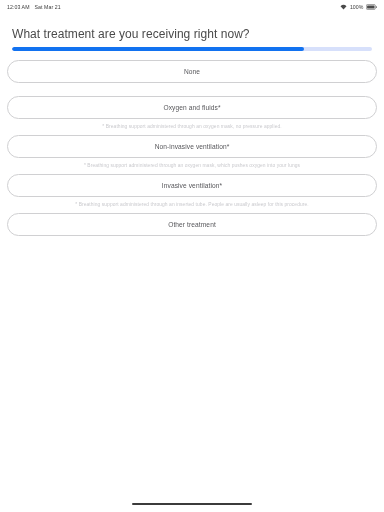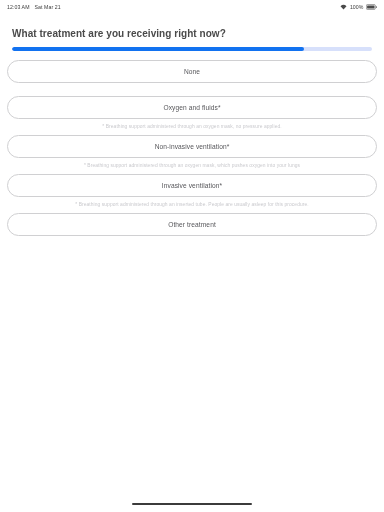--- a/index.html
+++ b/index.html
@@ -38,23 +38,23 @@
   }
   .wifi-icon { display:block; }
   .battery-pct { font-size:5.2px; color:#3c3c3c; }
   .battery-icon { display:flex; align-items:center; }
 
   
   .question-area {
     padding:14px 12px 0 12px;
   }
   .question-title {
-    font-size:10px;
+    font-size:12px;
     color:#4a4a4a;
-    font-weight:700;
+    font-weight:400;
     letter-spacing:0.05px;
     line-height:12px;
   }
 
   
   .progress-wrap {
     margin:7px 12px 0 12px;
     height:4px;
     background:#d7e0fb;
     border-radius:2px;

